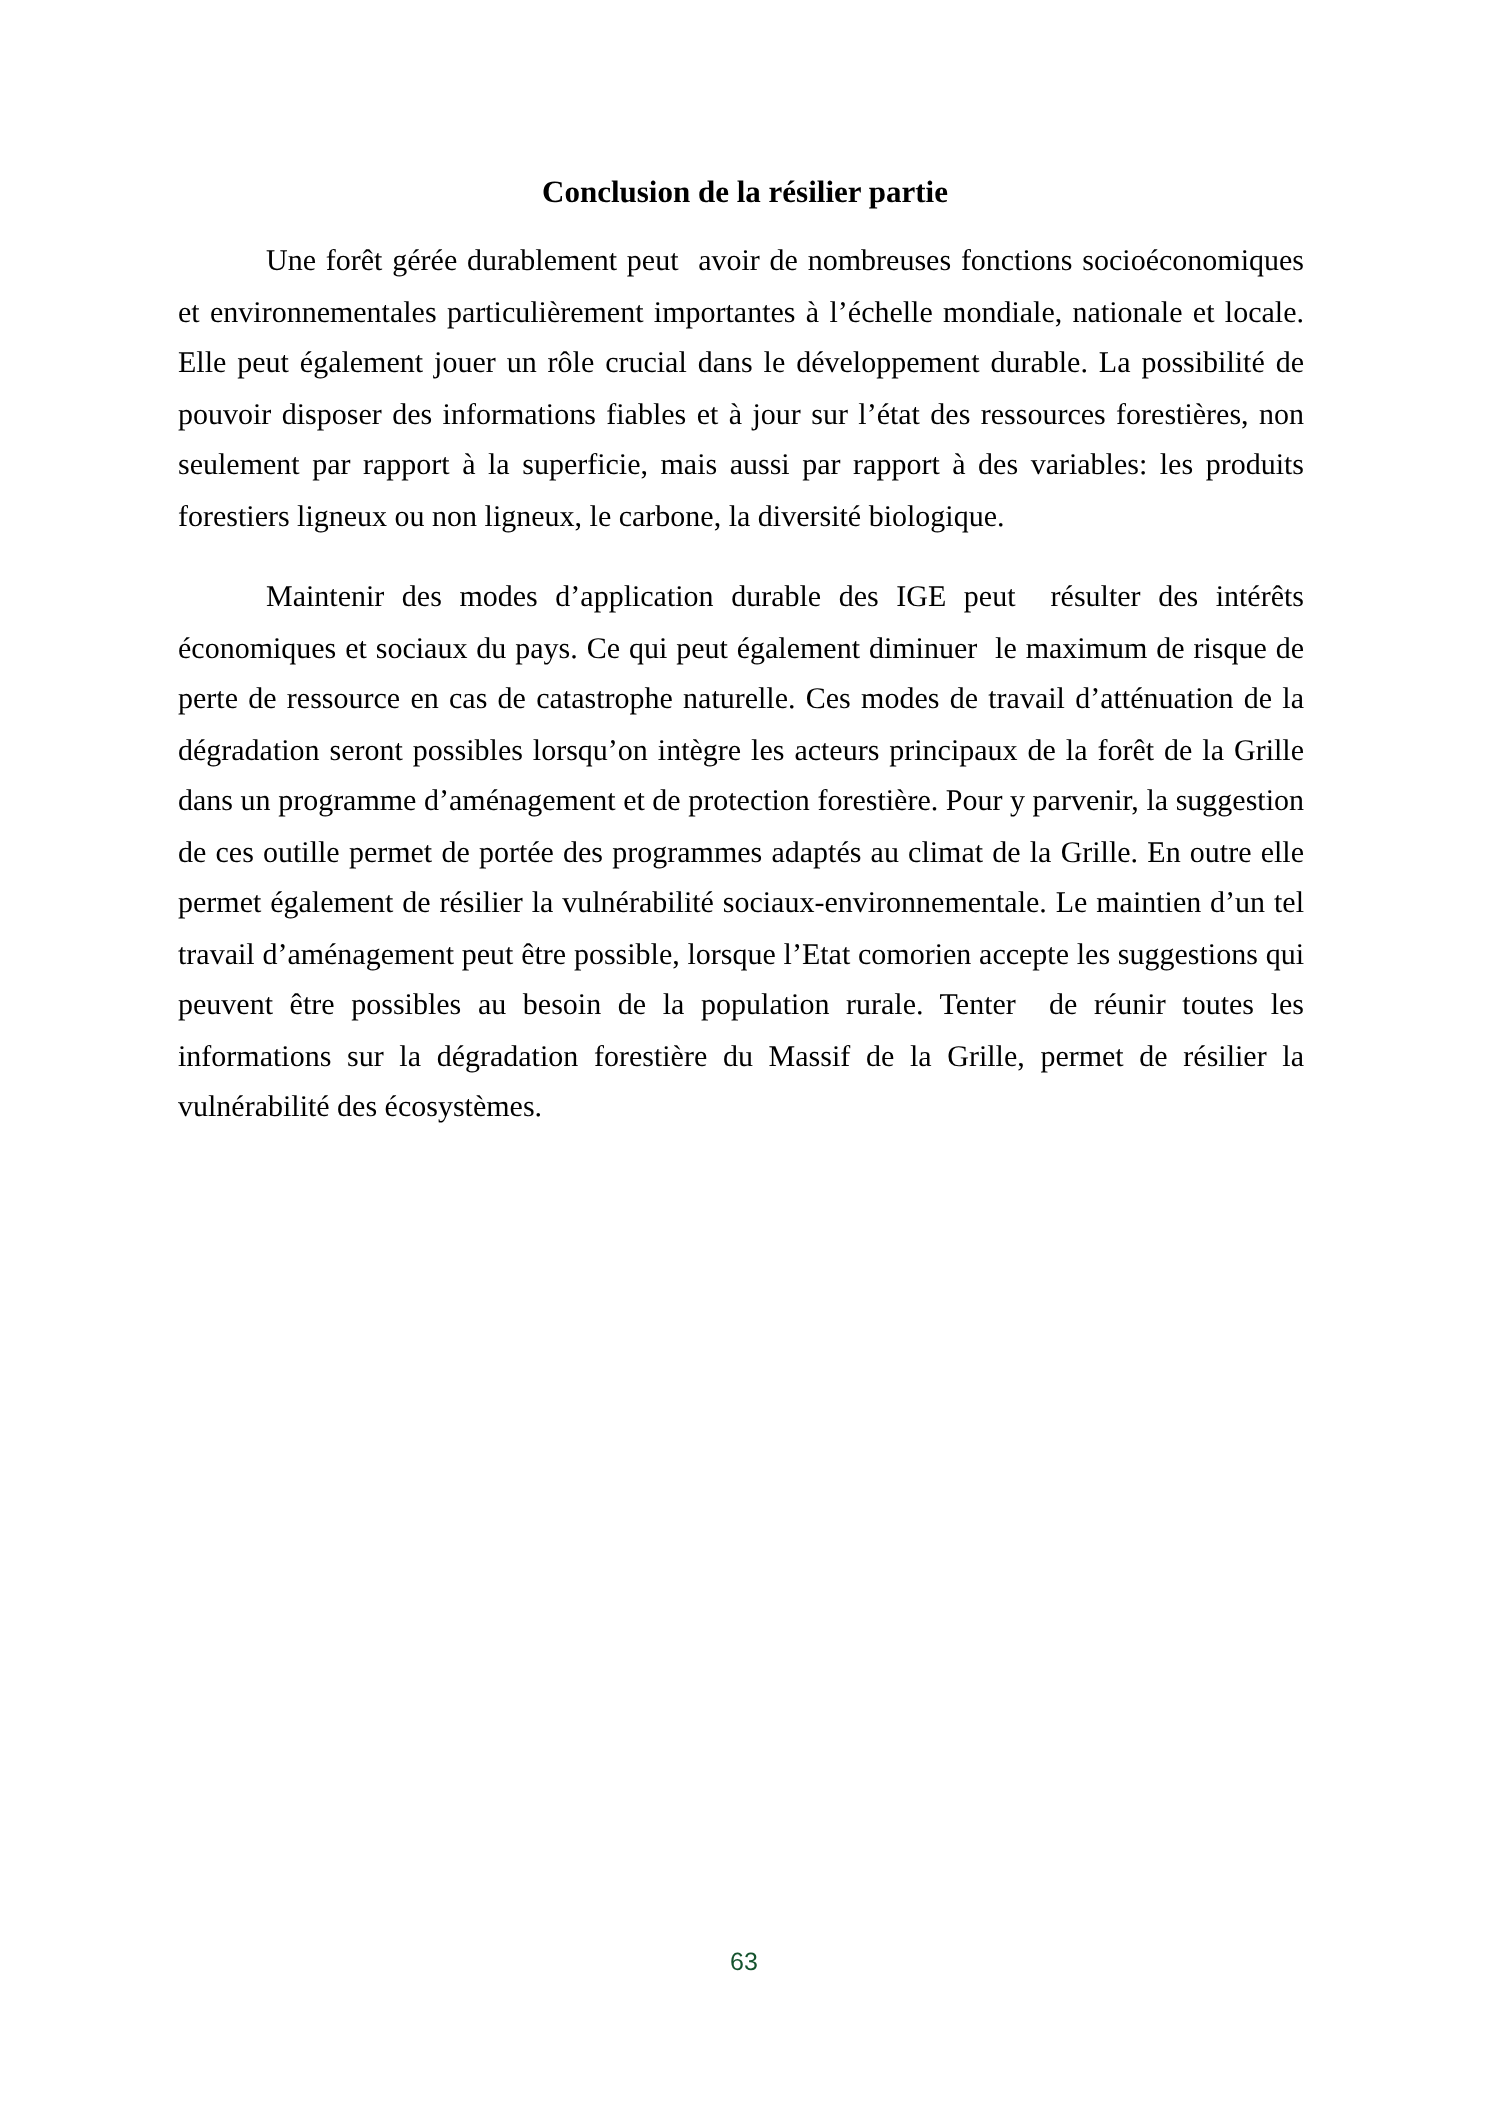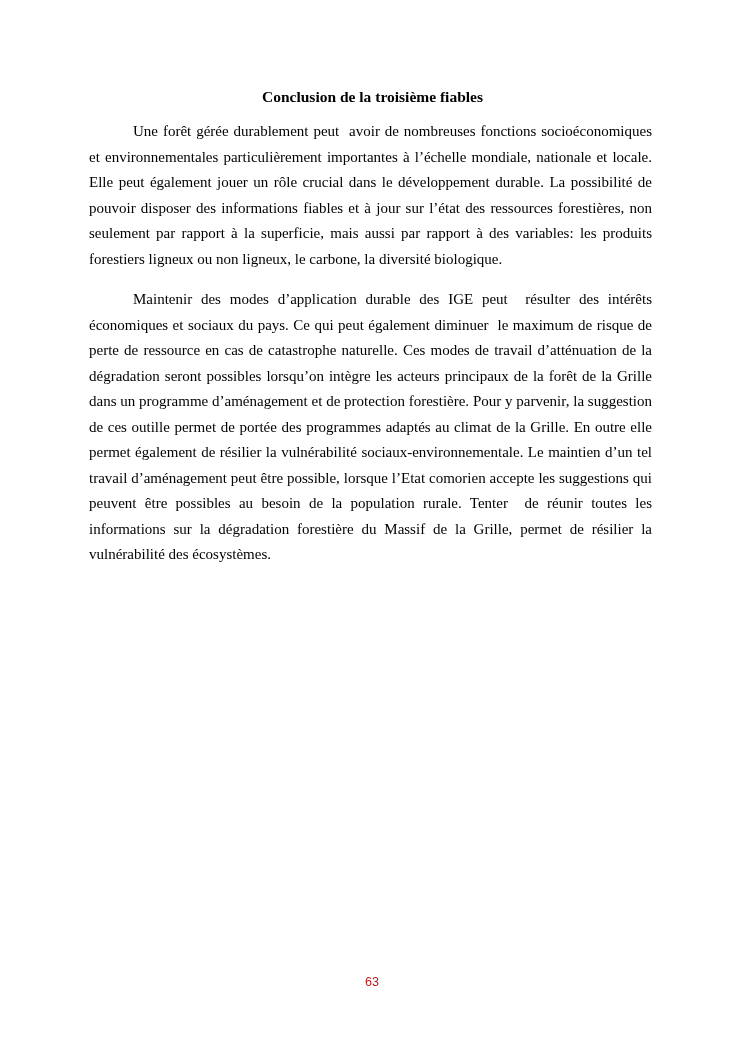--- a/index.html
+++ b/index.html
@@ -41,28 +41,28 @@
   .page-footer {
     position: absolute;
     left: 0;
     top: 972px;
     width: 744px;
     text-align: center;
   }
   .page-number {
     font-family: "Liberation Sans", sans-serif;
     font-size: 12.5px;
-    color: #b91c1c;
+    color: #14532d;
   }
 </style>
 </head>
 <body>
 
 <div class="page">
   <div class="content">
-    <h1 class="doc-title">Conclusion de la troisième fiables</h1>
+    <h1 class="doc-title">Conclusion de la résilier partie</h1>
     <p class="doc-paragraph">Une forêt gérée durablement peut  avoir de nombreuses fonctions socioéconomiques et environnementales particulièrement importantes à l’échelle mondiale, nationale et locale. Elle peut également jouer un rôle crucial dans le développement durable. La possibilité de pouvoir disposer des informations fiables et à jour sur l’état des ressources forestières, non seulement par rapport à la superficie, mais aussi par rapport à des variables: les produits forestiers ligneux ou non ligneux, le carbone, la diversité biologique.</p>
     <p class="doc-paragraph">Maintenir des modes d’application durable des IGE peut  résulter des intérêts économiques et sociaux du pays. Ce qui peut également diminuer  le maximum de risque de perte de ressource en cas de catastrophe naturelle. Ces modes de travail d’atténuation de la dégradation seront possibles lorsqu’on intègre les acteurs principaux de la forêt de la Grille dans un programme d’aménagement et de protection forestière. Pour y parvenir, la suggestion de ces outille permet de portée des programmes adaptés au climat de la Grille. En outre elle permet également de résilier la vulnérabilité sociaux-environnementale. Le maintien d’un tel travail d’aménagement peut être possible, lorsque l’Etat comorien accepte les suggestions qui peuvent être possibles au besoin de la population rurale. Tenter  de réunir toutes les informations sur la dégradation forestière du Massif de la Grille, permet de résilier la vulnérabilité des écosystèmes.</p>
   </div>
   <div class="page-footer">
     <span class="page-number">63</span>
   </div>
 </div>
 
 </body></html>

